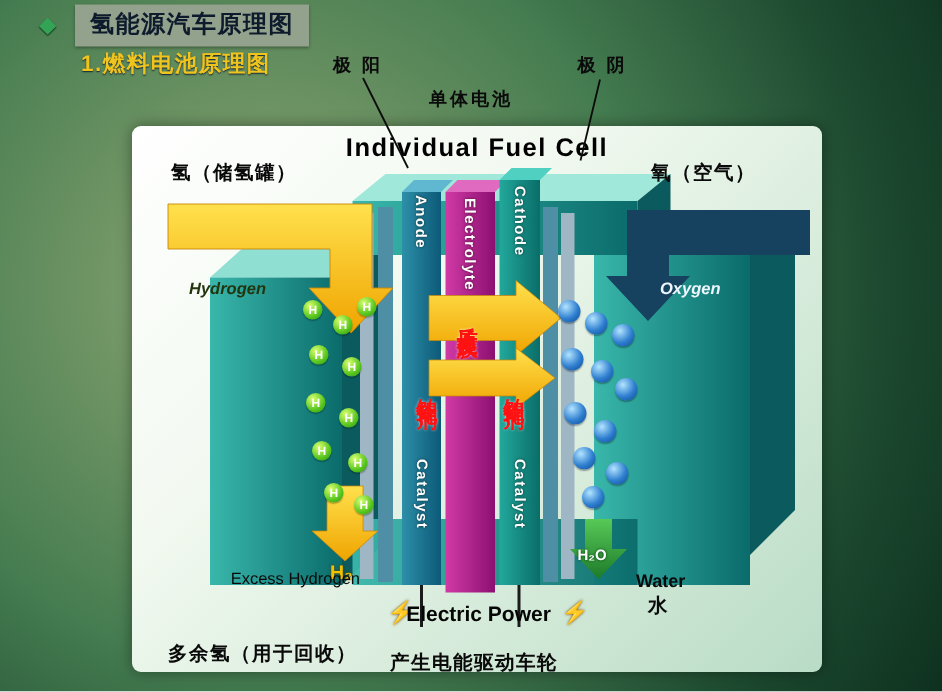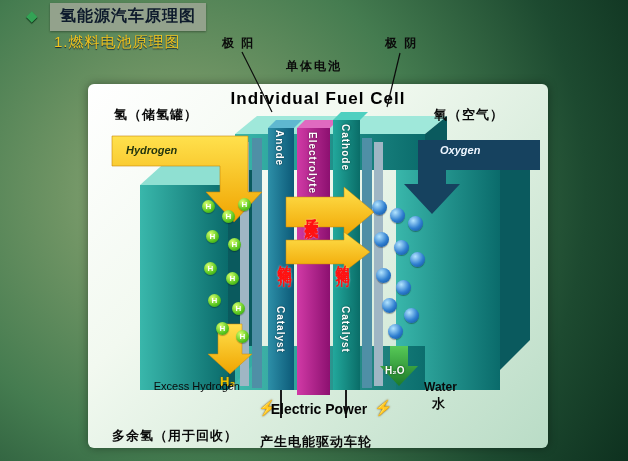--- a/index.html
+++ b/index.html
@@ -8,35 +8,35 @@
     position:relative; width:628px; height:461px; overflow:hidden;
     background: radial-gradient(circle at 28% 42%, #94ad7e 0%, #6f9464 22%, #457c50 48%, #1d4a30 78%, #0e311f 100%);
   }
   .abs { position:absolute; }
   .title-diamond { left:26px; top:7px; font-size:15px; color:#33a355; text-shadow:0 1px 1px #07250f; }
   .title-chip {
     left:50px; top:3px; padding:3px 10px 4px; background:#93a28c; border-radius:0;
     color:#0e1b2c; font-size:16px; font-weight:bold; letter-spacing:1px;
     box-shadow:0 1px 2px rgba(0,0,0,.35);
   }
-  .subtitle { left:54px; top:33px; color:#f0c41e; font-size:15px; font-weight:normal; letter-spacing:1px; text-shadow:0 1px 1px #123; }
+  .subtitle { left:54px; top:33px; color:#f0c41e; font-size:15px; font-weight:bold; letter-spacing:1px; text-shadow:0 1px 1px #123; }
   .cn-small { color:#0b0b0b; font-size:12px; font-weight:bold; letter-spacing:2px; }
   .lbl-anode { left:222px; top:35px; }
   .lbl-cathode { left:385px; top:35px; }
   .lbl-cell { left:286px; top:58px; }
 
   .diagram {
     left:88px; top:84px; width:460px; height:364px; border-radius:6px;
     background: linear-gradient(135deg, #ffffff 0%, #f2f9f0 35%, #d8ecdc 65%, #b9dcc6 100%);
     box-shadow: 0 0 10px rgba(0,0,0,.4);
   }
   .diag-svg { position:absolute; left:0; top:0; }
   .diag-title { top:5px; left:0; width:100%; text-align:center; font-size:17px; font-weight:800; color:#000; letter-spacing:1px; }
   .tank-label { font-size:13px; font-weight:bold; color:#0a0a0a; letter-spacing:1px; }
-  .flow-label { font-size:11px; font-weight:bold; font-style:italic; }
+  .flow-label { font-size:11px; font-weight:bold; font-style:italic;margin-top:43px; }
   .flow-h { left:38px; top:60px; color:#23350e; }
   .flow-o { left:352px; top:60px; color:#eef6ff; }
 
   .vtext { position:absolute; writing-mode:vertical-rl; color:#fff; font-weight:bold; font-size:10px; letter-spacing:1px; text-shadow:0 0 2px rgba(0,0,0,.6); }
   .vcjk { position:absolute; writing-mode:vertical-rl; text-orientation:upright; color:#ff1212; font-weight:bold; font-size:14px; letter-spacing:2px; text-shadow:0 0 2px rgba(255,255,255,.5); }
 
   .hion { position:absolute; width:13px; height:13px; border-radius:50%;
     background:radial-gradient(circle at 35% 30%, #d9ff70, #58c61f 60%, #2f8f12);
     color:#fff; font-size:8px; font-weight:bold; display:flex; align-items:center; justify-content:center;
     box-shadow:0 1px 1px rgba(0,0,0,.3); }

